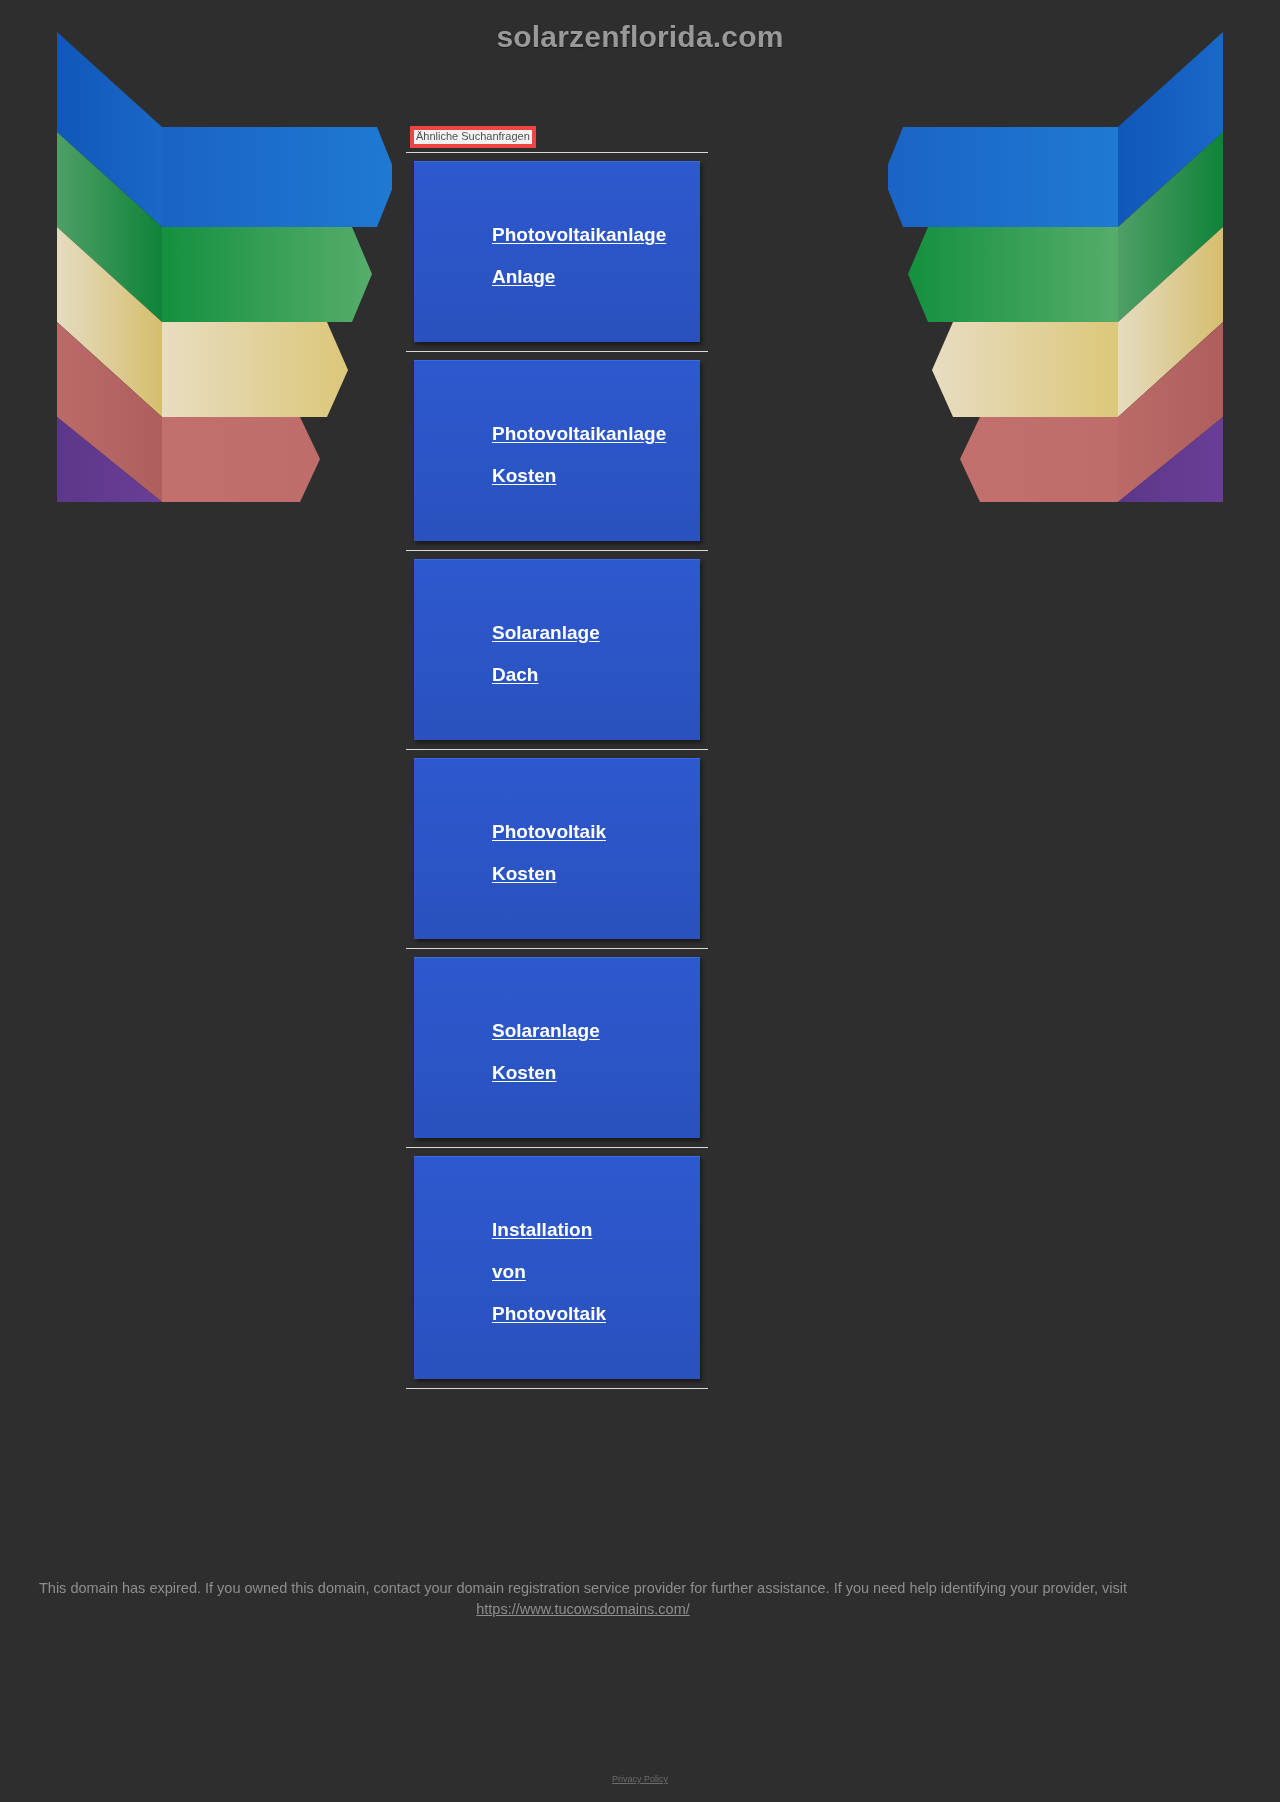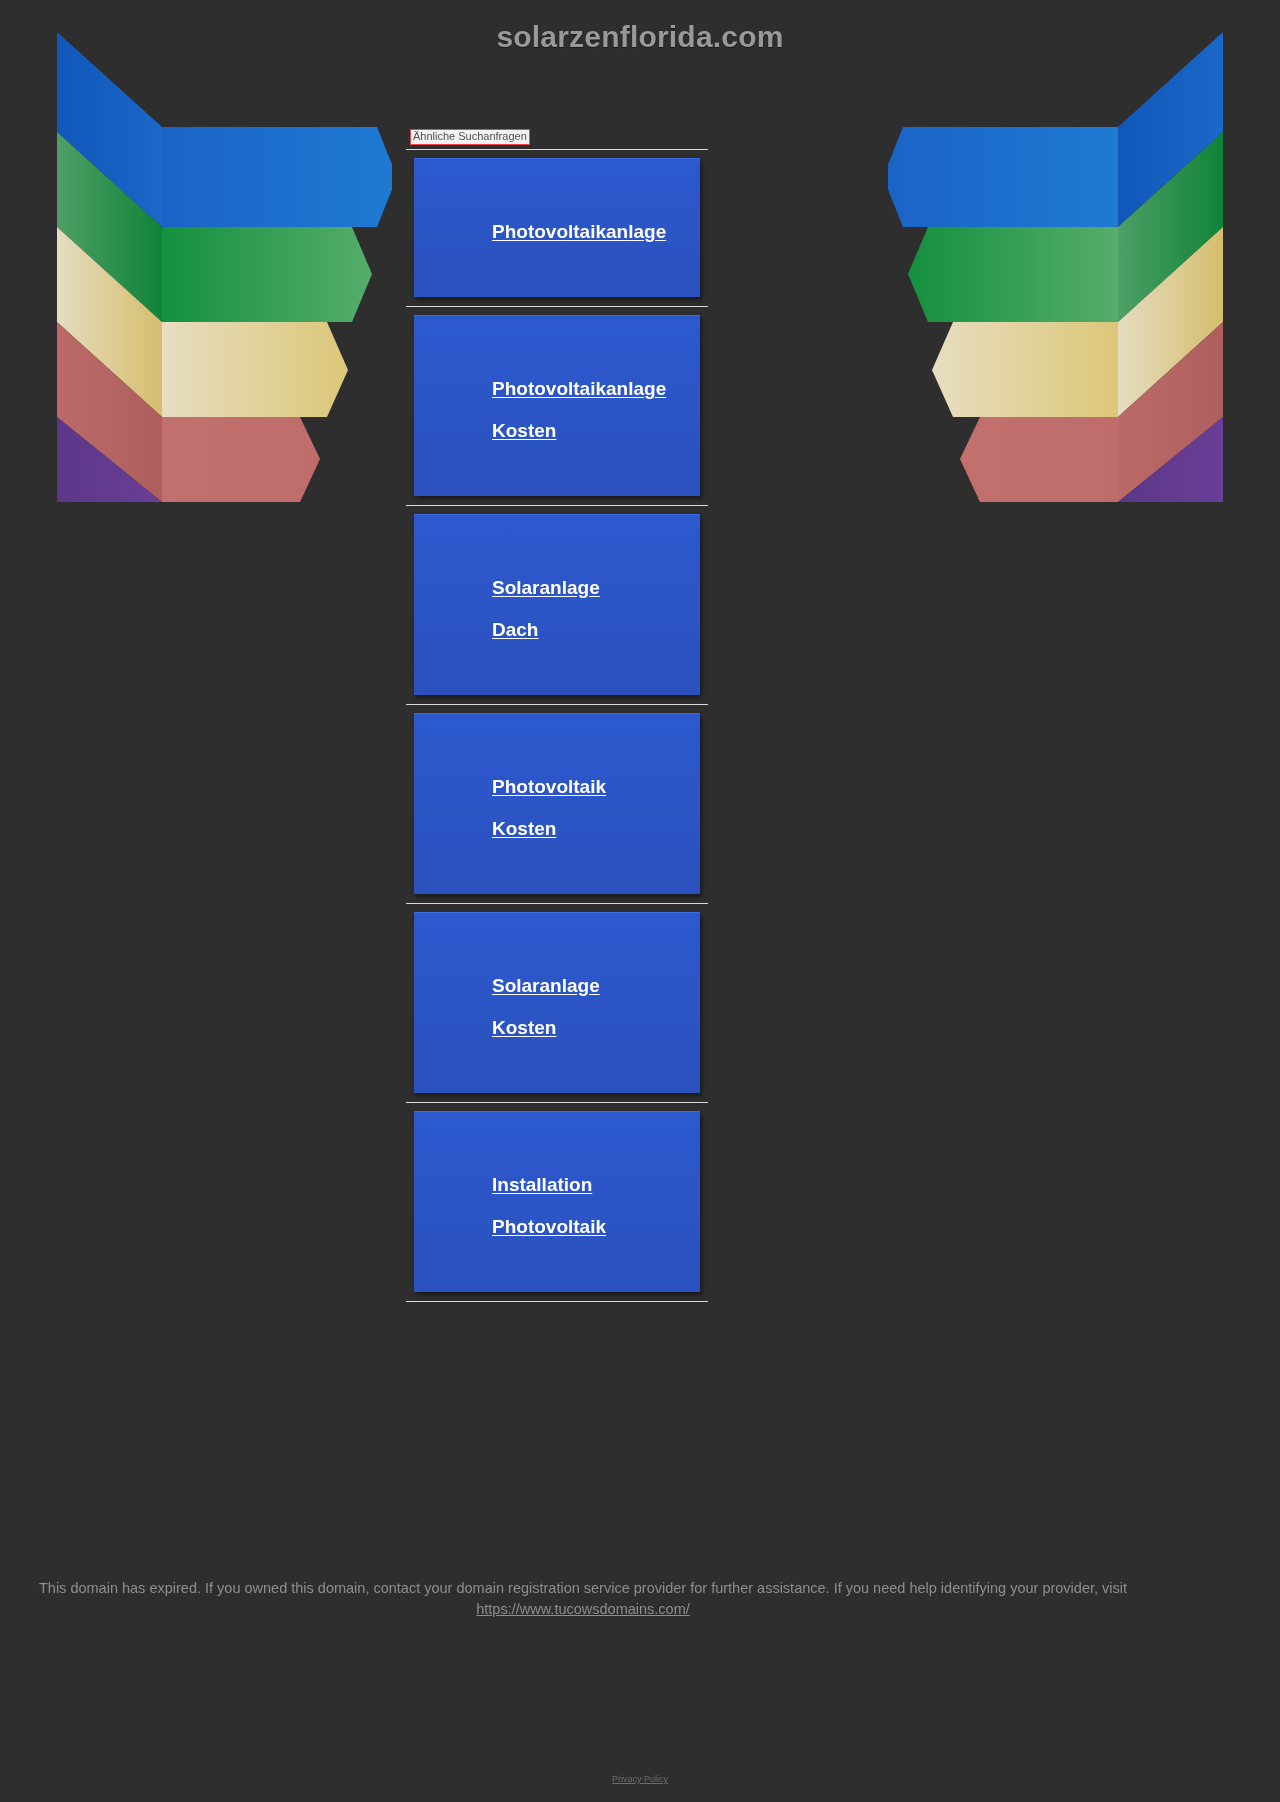--- a/index.html
+++ b/index.html
@@ -50,21 +50,21 @@
     top: 126px;
     width: 302px;
   }
   .section-label {
     display: inline-block;
     font-size: 11px;
     line-height: 13px;
     color: #4e4e4e;
     background: #f2f2f2;
     padding: 0px 2px 1px 2px;
-    border: 1px solid #ef4444;
+    border: 4px solid #ef4444;
     margin-left: 4px;
     text-shadow: 0 1px 0 rgba(255,255,255,.5);
   }
   .label-rule {
     height: 1px;
     background: #d9d9d9;
     margin-top: 4px;
     width: 302px;
   }
 
@@ -268,20 +268,23 @@
   <div class="center-col">
     <div class="section-label">Ähnliche Suchanfragen</div>
     <div class="label-rule"></div>
 
     
     <div class="card">
       <div class="card-inner">
         <span class="card-link-wrap">
             <span class="card-link">Photovoltaikanlage</span>
           </span>
+        <span class="card-link-wrap">
+            <span class="card-link">Anlage</span>
+          </span>
       </div>
     </div>
     <div class="card-sep"></div>
 
     
     <div class="card">
       <div class="card-inner">
         <span class="card-link-wrap">
             <span class="card-link">Photovoltaikanlage</span>
           </span>
@@ -329,20 +332,23 @@
           </span>
       </div>
     </div>
     <div class="card-sep"></div>
 
     
     <div class="card">
       <div class="card-inner">
         <span class="card-link-wrap">
             <span class="card-link">Installation</span>
+          </span>
+        <span class="card-link-wrap">
+            <span class="card-link">von</span>
           </span>
         <span class="card-link-wrap">
             <span class="card-link">Photovoltaik</span>
           </span>
       </div>
     </div>
     <div class="card-sep"></div>
   </div>
 
   <div class="expiry">

